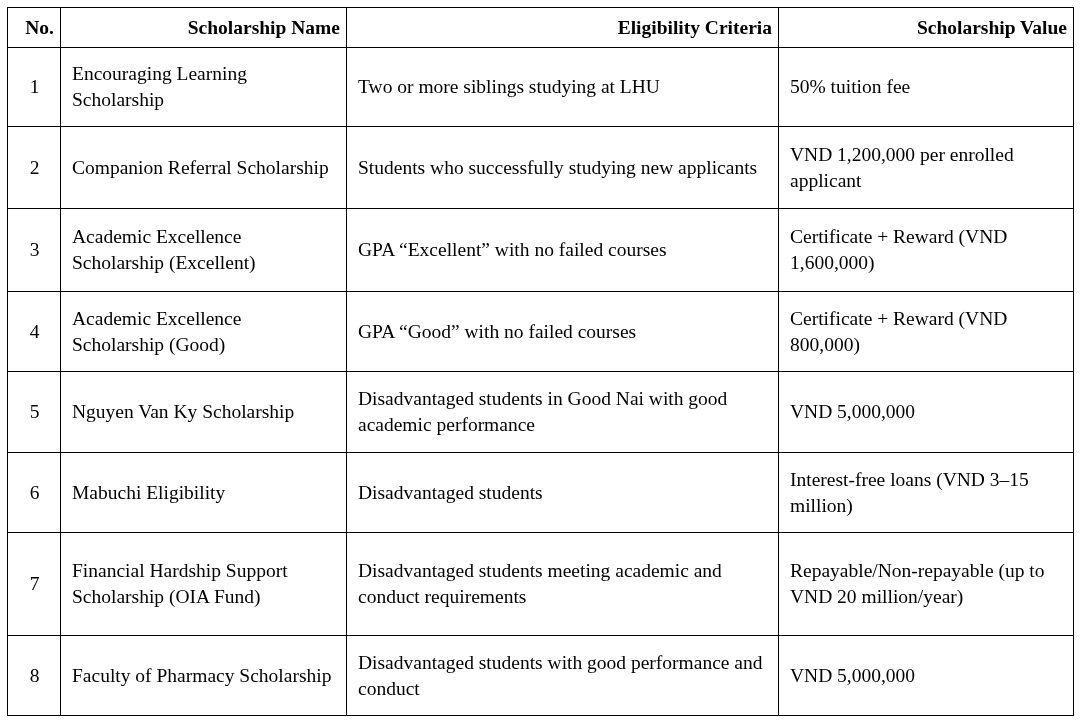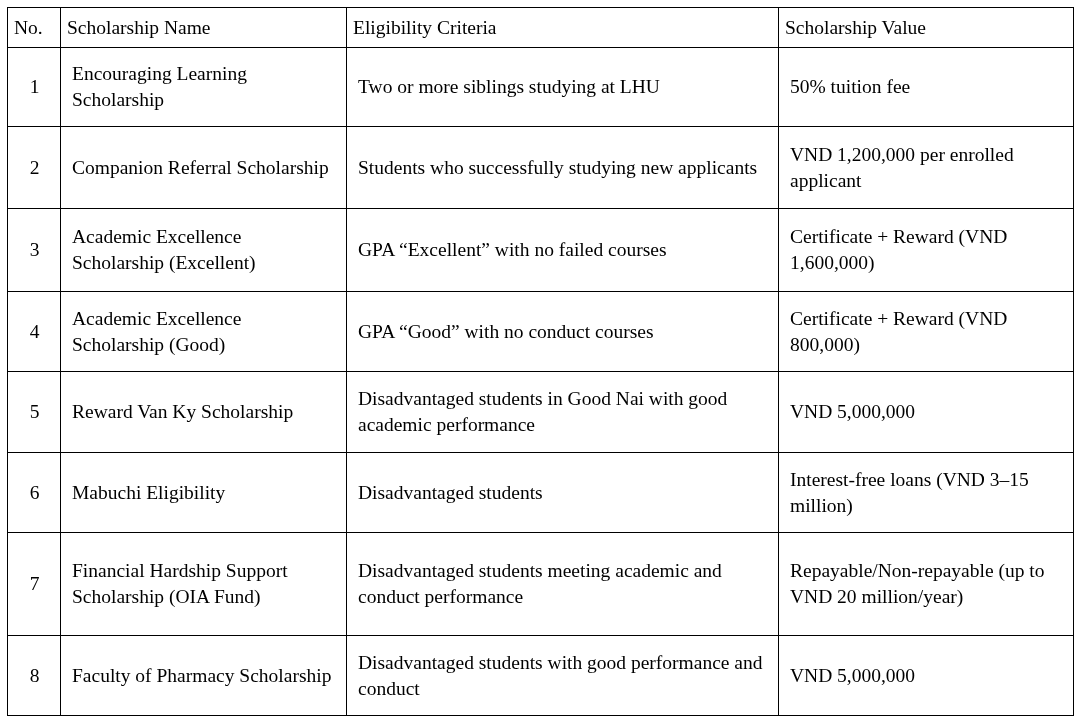--- a/index.html
+++ b/index.html
@@ -27,22 +27,22 @@
     line-height: 1.32;
   }
   table.scholarship-table th,
   table.scholarship-table td {
     border: 1.8px solid #000000;
     vertical-align: middle;
     padding: 6px 10px 6px 11px;
     overflow: hidden;
   }
   table.scholarship-table th {
-    font-weight: normal;
-    text-align: left;
+    font-weight: bold;
+    text-align: right;
     padding: 4px 6px;
   }
   col.col-no   { width: 53px;  }
   col.col-name { width: 286px; }
   col.col-crit { width: 432px; }
   col.col-val  { width: 295px; }
   td.cell-no {
     text-align: center;
     padding-left: 4px;
     padding-right: 4px;
@@ -91,39 +91,39 @@
       </tr>
       <tr class="body-row-2">
         <td class="cell-no">3</td>
         <td>Academic Excellence Scholarship (Excellent)</td>
         <td>GPA “Excellent” with no failed courses</td>
         <td>Certificate + Reward (VND 1,600,000)</td>
       </tr>
       <tr class="body-row-3">
         <td class="cell-no">4</td>
         <td>Academic Excellence Scholarship (Good)</td>
-        <td>GPA “Good” with no conduct courses</td>
+        <td>GPA “Good” with no failed courses</td>
         <td>Certificate + Reward (VND 800,000)</td>
       </tr>
       <tr class="body-row-4">
         <td class="cell-no">5</td>
-        <td>Reward Van Ky Scholarship</td>
+        <td>Nguyen Van Ky Scholarship</td>
         <td>Disadvantaged students in Good Nai with good academic performance</td>
         <td>VND 5,000,000</td>
       </tr>
       <tr class="body-row-5">
         <td class="cell-no">6</td>
         <td>Mabuchi Eligibility</td>
         <td>Disadvantaged students</td>
         <td>Interest-free loans (VND 3–15 million)</td>
       </tr>
       <tr class="body-row-6">
         <td class="cell-no">7</td>
         <td>Financial Hardship Support Scholarship (OIA Fund)</td>
-        <td>Disadvantaged students meeting academic and conduct performance</td>
+        <td>Disadvantaged students meeting academic and conduct requirements</td>
         <td>Repayable/Non-repayable (up to VND 20 million/year)</td>
       </tr>
       <tr class="body-row-7">
         <td class="cell-no">8</td>
         <td>Faculty of Pharmacy Scholarship</td>
         <td>Disadvantaged students with good performance and conduct</td>
         <td>VND 5,000,000</td>
       </tr>
     </tbody>
   </table>

